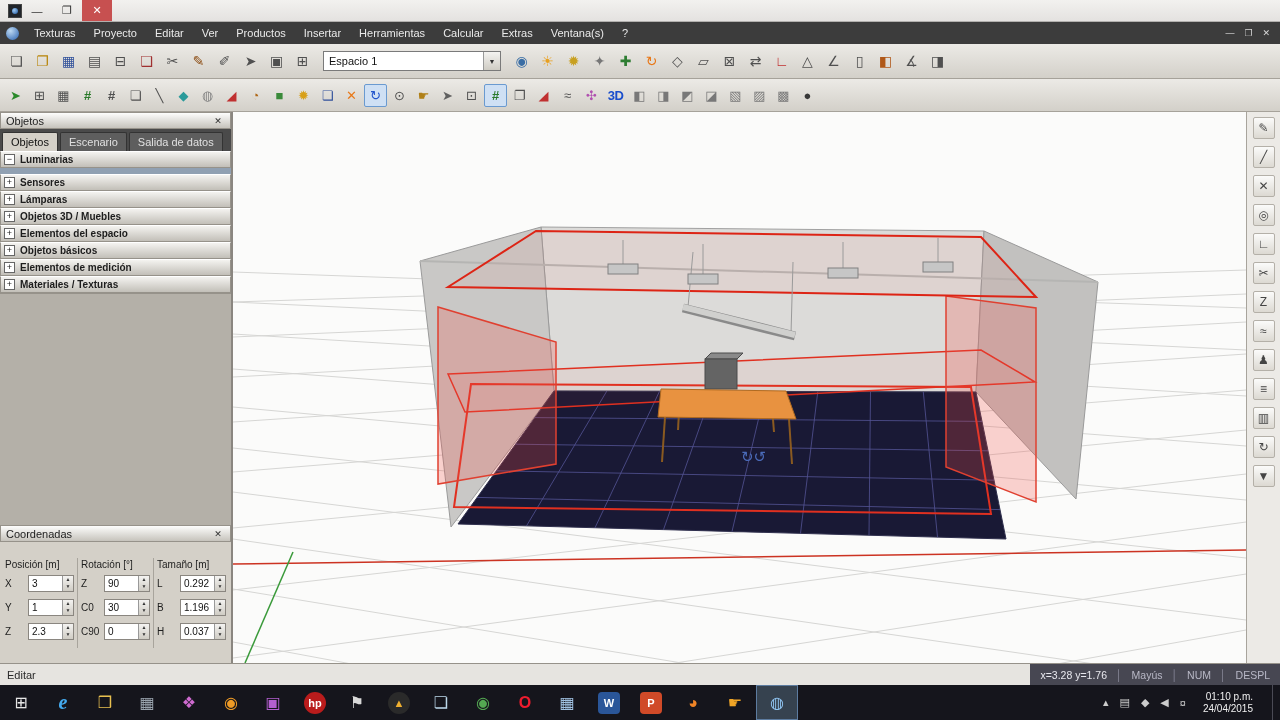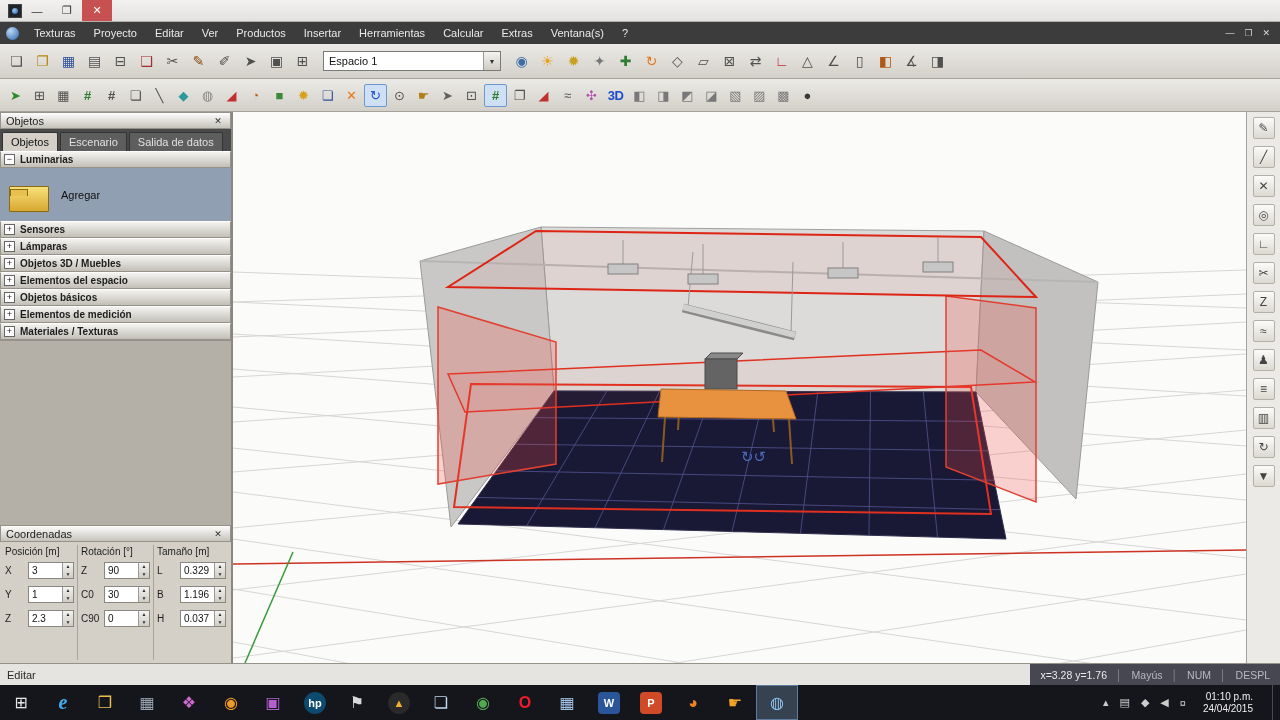--- a/index.html
+++ b/index.html
@@ -77,21 +77,21 @@
     background:#fff; opacity:.85; border-radius:2px; }
   .icon-luminaire { background:linear-gradient(135deg,#9a9a9a,#2c2c2c);
     display:flex; align-items:center; justify-content:center; }
   .icon-luminaire::after { content:""; width:30px; height:9px;
     background:linear-gradient(#ffffff,#8a8a8a); border:1px solid #555; }
   .panel-fill { flex:1; background:#b4b0a8; border-top:1px solid #96928a; }
 
   
   .coords-panel { position:absolute; left:0; top:525px; width:233px; height:138px;
     background:#d4d0c8; border-right:2px solid #8a8680; display:flex; flex-direction:column; }
-  .coord-body { display:flex; flex:1; padding:3px 2px; }
+  .coord-body { display:flex; flex:1; padding:3px 2px;align-items:center; }
   .coord-group { flex:1; border-right:1px solid #a8a49c; padding:1px 3px; }
   .coord-group:last-child { border-right:none; }
   .coord-header { font-size:10px; color:#1d1d1d; margin-bottom:5px; white-space:nowrap; }
   .coord-row { display:flex; align-items:center; gap:3px; margin-bottom:7px; font-size:10px; color:#1d1d1d; }
   .coord-label { width:20px; flex:none; }
   .spinbox { display:flex; height:17px; flex:1; max-width:50px; background:#fff; border:1px solid #8a8680; }
   .spin-value { flex:1; font-size:10px; padding:2px 2px 0 3px; color:#111; overflow:hidden; }
   .spin-arrows { width:11px; display:flex; flex-direction:column; background:linear-gradient(#f4f3f1,#cfccc4); border-left:1px solid #999; }
   .spin-up,.spin-down { flex:1; font-size:5px; line-height:7px; text-align:center; color:#333; }
 
@@ -381,24 +381,20 @@
     <div class="tabs">
         <div class="tab active">Objetos</div>
         <div class="tab">Escenario</div>
         <div class="tab">Salida de datos</div>
       </div>
     <div class="section-bar">
       <span class="expand-box">−</span>
       <span>Luminarias</span>
     </div>
     <div class="lum-items">
-        <div class="lum-item">
-        <span class="item-icon icon-folder"></span>
-        <span class="lum-label">Agregar</span>
-      </div>
       </div>
     <div>
         <div class="section-bar">
         <span class="expand-box">+</span>
         <span>Sensores</span>
       </div>
         <div class="section-bar">
         <span class="expand-box">+</span>
         <span>Lámparas</span>
       </div>
@@ -635,21 +631,21 @@
             </div>
           </div>
           </div>
       </div>
       <div class="coord-group">
         <div class="coord-header">Tamaño [m]</div>
         <div>
             <div class="coord-row">
             <span class="coord-label">L</span>
             <div class="spinbox">
-              <span class="spin-value">0.329</span>
+              <span class="spin-value">0.292</span>
               <div class="spin-arrows">
                 <span class="spin-up">▲</span>
                 <span class="spin-down">▼</span>
               </div>
             </div>
           </div>
             <div class="coord-row">
             <span class="coord-label">B</span>
             <div class="spinbox">
               <span class="spin-value">1.196</span>
@@ -712,21 +708,21 @@
         <div class="tb-item" style="color: rgb(207, 107, 208);">
           <span class="tb-glyph">❖</span>
         </div>
         <div class="tb-item" style="color: rgb(239, 155, 38);">
           <span class="tb-glyph">◉</span>
         </div>
         <div class="tb-item" style="color: rgb(180, 95, 208);">
           <span class="tb-glyph">▣</span>
         </div>
         <div class="tb-item" style="color: rgb(255, 255, 255);">
-          <span class="tb-glyph badged round" style="background: #0c4a6e;">hp</span>
+          <span class="tb-glyph badged round" style="background: #b91c1c;">hp</span>
         </div>
         <div class="tb-item" style="color: rgb(216, 216, 216);">
           <span class="tb-glyph">⚑</span>
         </div>
         <div class="tb-item" style="color: rgb(240, 176, 48);">
           <span class="tb-glyph badged round" style="background: rgb(42, 42, 42);">▲</span>
         </div>
         <div class="tb-item" style="color: rgb(188, 216, 234);">
           <span class="tb-glyph">❏</span>
         </div>

